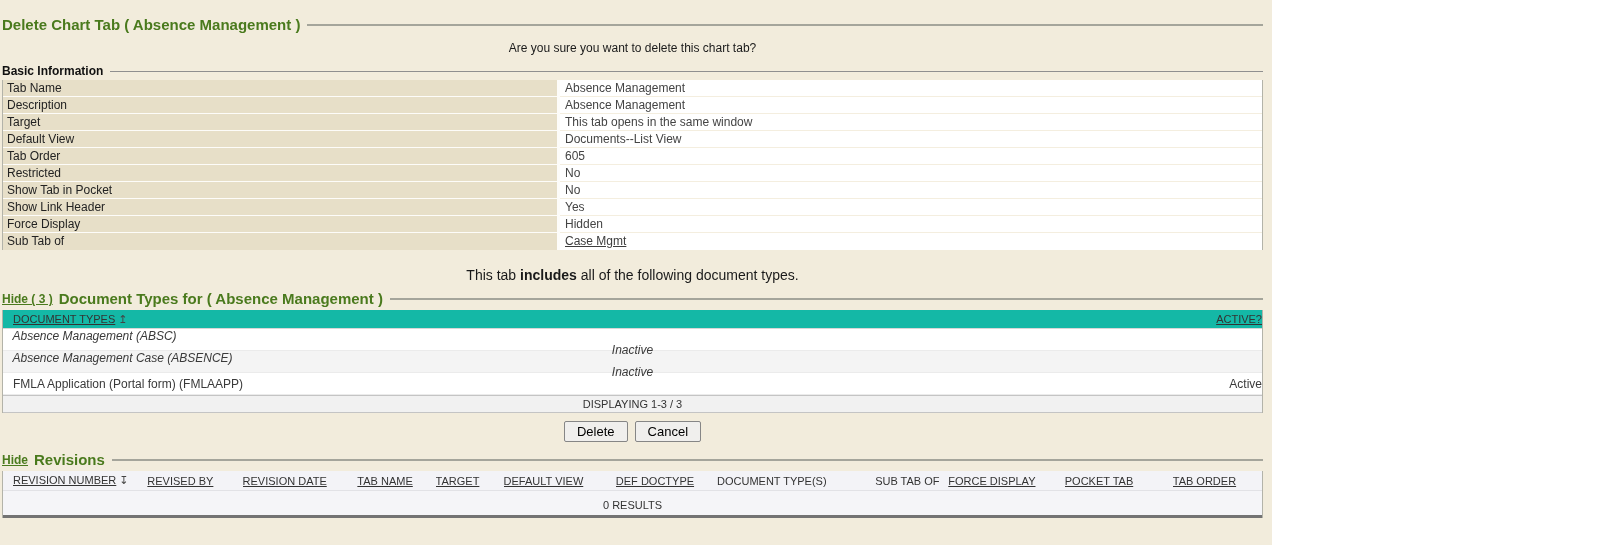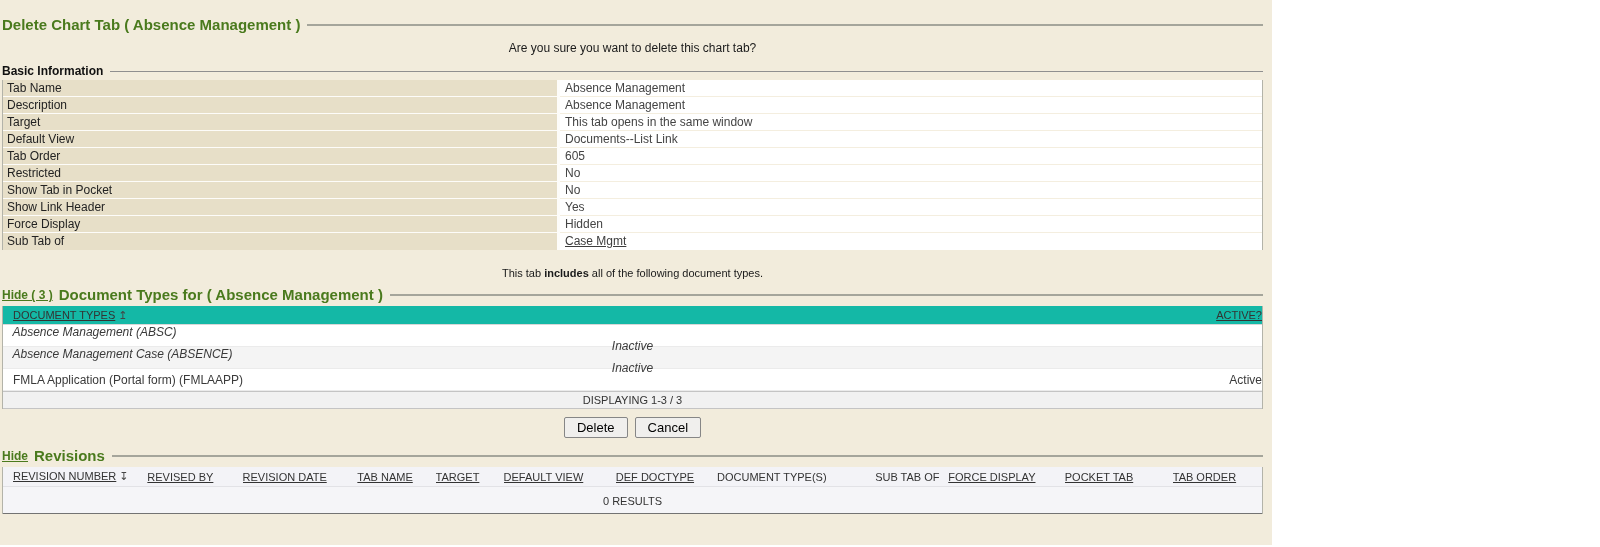--- a/index.html
+++ b/index.html
@@ -32,21 +32,21 @@
   .bi-row { display: flex; height: 17px; line-height: 16px; font-size: 12px; }
   .bi-label {
     width: 557px; background: #e7dfc8; color: #222;
     padding-left: 4px; border-right: 3px solid #fdfcf9; border-bottom: 1px solid #fdfcf9;
     white-space: nowrap; overflow: hidden;
   }
   .bi-value { flex: 1; background: #fff; color: #444; padding-left: 5px; border-bottom: 1px solid #f4eedf; white-space: nowrap; overflow: hidden; }
   .bi-row:last-of-type .bi-label, .bi-row:last-of-type .bi-value { border-bottom: none; }
   .link { text-decoration: underline; color: #3d3d3d; cursor: pointer; }
 
-  .includes { text-align: center; font-size: 11px; color: #1a1a1a; margin: 17px 0 7px; }
+  .includes { text-align: center; font-size: 14px; color: #1a1a1a; margin: 17px 0 7px; }
   .includes b { font-weight: bold; }
 
   
   .dt-table { margin-top: 3px; border-left: 1px solid #b3b3a9; border-right: 1px solid #b3b3a9; }
   .dt-head { display: flex; align-items: center; height: 19px; background: #14b8a6; font-size: 11px; color: #333; border-bottom: 1px solid #d7d7d7; }
   .c1 { width: 1260px; padding-left: 10px; }
   .c2 { flex: 1; }
   .u  { text-decoration: underline; cursor: pointer; }
   .dt-row { display: flex; align-items: center; height: 22px; background: #fff; font-size: 12px; color: #3a3a3a; border-bottom: 1px solid #ebebeb; }
   .dt-body .dt-row:nth-child(even) { background: #f4f4f4; }
@@ -79,21 +79,21 @@
   .rev-col:nth-child(6)  { width: 132px; }
   .rev-col:nth-child(7)  { width: 119px; }
   .rev-col:nth-child(8)  { width: 186px; }
   .rev-col:nth-child(9)  { width: 86px; }
   .rev-col:nth-child(10) { width: 137px; }
   .rev-col:nth-child(11) { width: 127px; }
   .rev-col:nth-child(12) { width: 105px; }
   .rev-col:nth-child(13) { flex: 1; }
   .results-bar {
     height: 28px; line-height: 28px; text-align: center; font-size: 11px; color: #333;
-    background: #f5f5f8; border-top: 1px solid #e2e2e6; border-bottom: 1px solid #737373;
+    background: #f5f5f8; border-top: 1px solid #e2e2e6; border-bottom: 3px solid #737373;
   }
 </style>
 </head>
 <body>
 
 <div class="page">
 
   <div class="legend">
     <span class="page-title">Delete Chart Tab ( Absence Management )</span>
     <span class="line"></span>
@@ -118,21 +118,21 @@
         <span class="bi-value">Absence Management</span>
       </div>
 
       <div class="bi-row">
         <span class="bi-label">Target</span>
         <span class="bi-value">This tab opens in the same window</span>
       </div>
 
       <div class="bi-row">
         <span class="bi-label">Default View</span>
-        <span class="bi-value">Documents--List Link</span>
+        <span class="bi-value">Documents--List View</span>
       </div>
 
       <div class="bi-row">
         <span class="bi-label">Tab Order</span>
         <span class="bi-value">605</span>
       </div>
 
       <div class="bi-row">
         <span class="bi-label">Restricted</span>
         <span class="bi-value">No</span>

